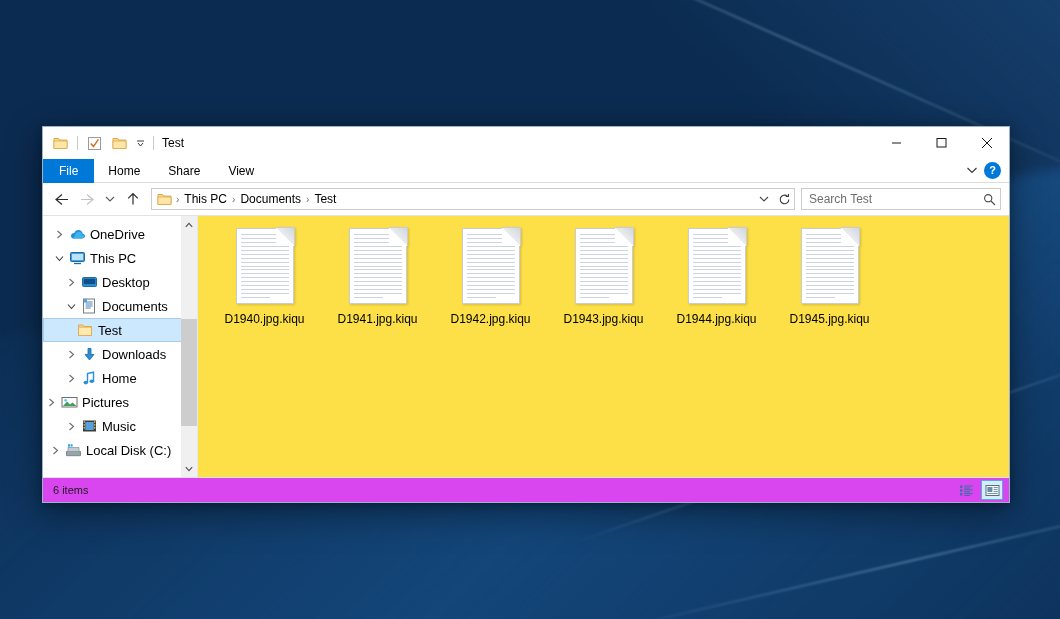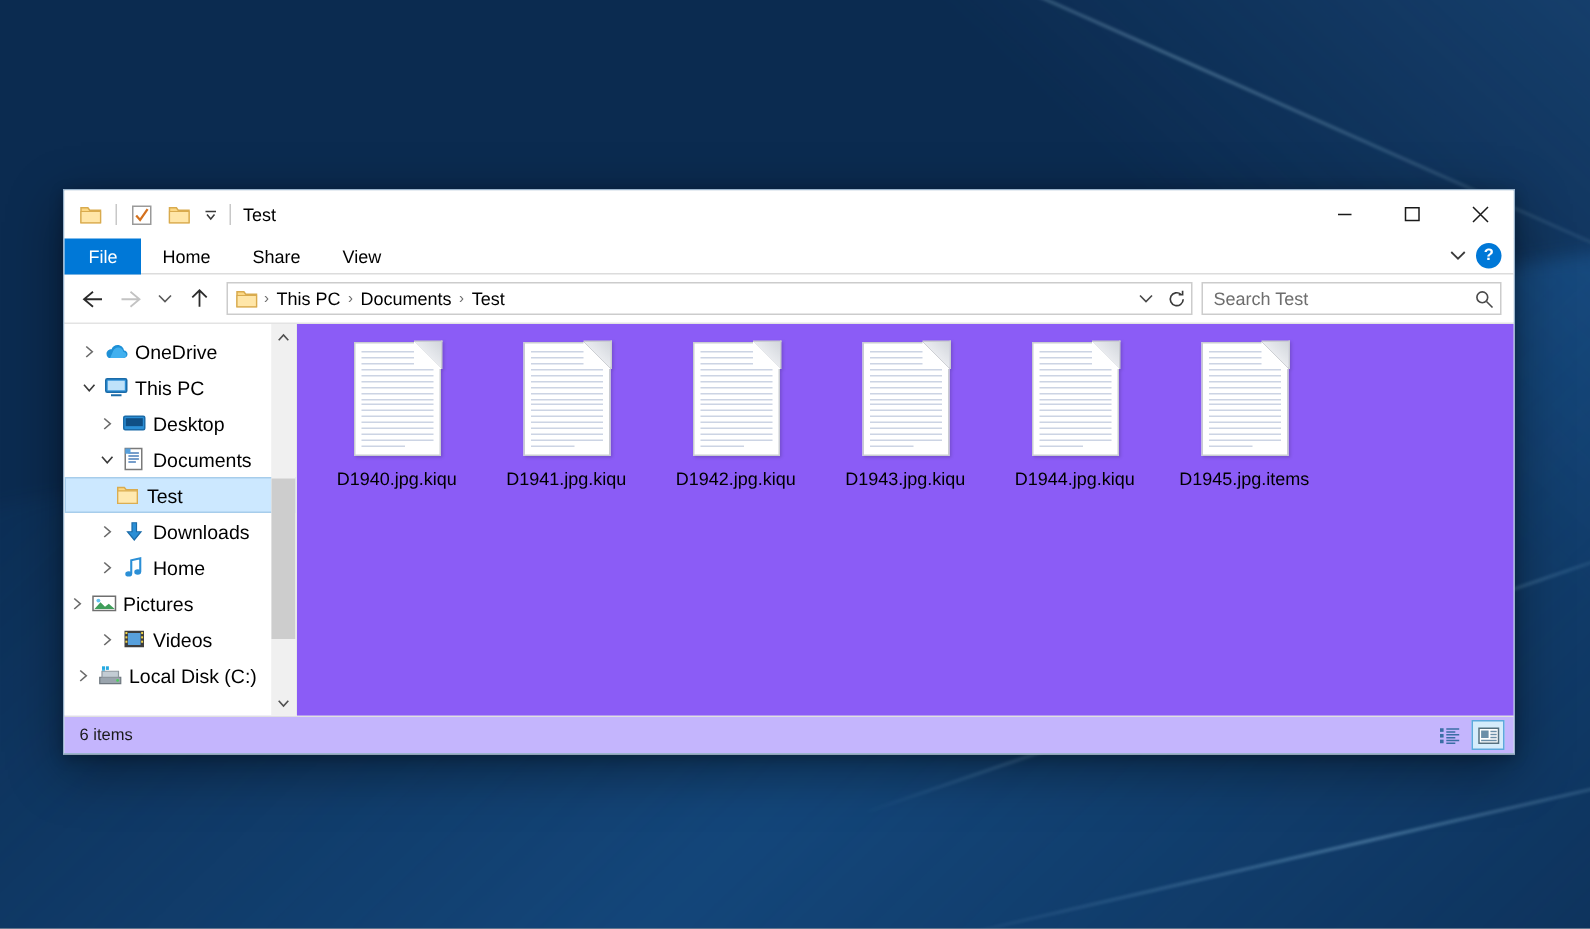--- a/index.html
+++ b/index.html
@@ -295,21 +295,21 @@
     position: absolute;
     left: 0; right: 0;
     top: 38%;
     height: 47%;
     background: #cdcdcd;
   }
 
   
   .content {
     flex: 1 1 auto;
-    background: #8b5cf6;
+    background: #fde047;
     position: relative;
     overflow: hidden;
   }
   .filegrid {
     display: flex;
     flex-wrap: wrap;
     padding: 8px 0 0 10px;
     align-content: flex-start;
   }
   .fileitem {
@@ -367,21 +367,21 @@
     text-align: center;
     line-height: 15px;
     white-space: nowrap;
   }
 
   
   .statusbar {
     height: 25px;
     flex: 0 0 auto;
     border-top: 1px solid #e0e0e0;
-    background: #c4b5fd;
+    background: #d946ef;
     display: flex;
     align-items: center;
     padding: 0 6px 0 10px;
     font-size: 11px;
     color: #1a1a1a;
   }
   .status-views {
     margin-left: auto;
     display: flex;
     gap: 4px;
@@ -671,21 +671,21 @@
               <g fill="#f0d44a">
                 <rect x="1.6" y="2.3" width="1.3" height="1.4"></rect>
                   <rect x="1.6" y="5.2" width="1.3" height="1.4"></rect>
                 <rect x="1.6" y="8.1" width="1.3" height="1.4"></rect>
                   <rect x="12.1" y="2.3" width="1.3" height="1.4"></rect>
                 <rect x="12.1" y="5.2" width="1.3" height="1.4"></rect>
                   <rect x="12.1" y="8.1" width="1.3" height="1.4"></rect>
               </g>
             </svg>
           </span>
-          <span class="titem-label">Videos</span>
+          <span class="titem-label">Music</span>
         </div>
 
         <div class="tree-item" style="padding-left:4px">
           <span class="chev">
             <svg width="7" height="9" viewBox="0 0 7 9">
                 <path d="M1.5 1l4 3.5-4 3.5" fill="none" stroke="#6b6b6b" stroke-width="1.1"></path>
               </svg>
           </span>
           <span class="titem-icon">
             <svg width="17" height="14" viewBox="0 0 17 14">
@@ -876,21 +876,21 @@
                 <i></i>
                 <i></i>
                 <i></i>
                 <i></i>
                 <i></i>
                 <i></i>
                 <i class="short"></i>
             </div>
             <div class="doc-fold"></div>
           </div>
-          <div class="fname">D1945.jpg.items</div>
+          <div class="fname">D1945.jpg.kiqu</div>
         </div>
 
       </div>
     </div>
   </div>
 
   <div class="statusbar">
     <span>6 items</span>
     <div class="status-views">
       <div class="viewbtn">

